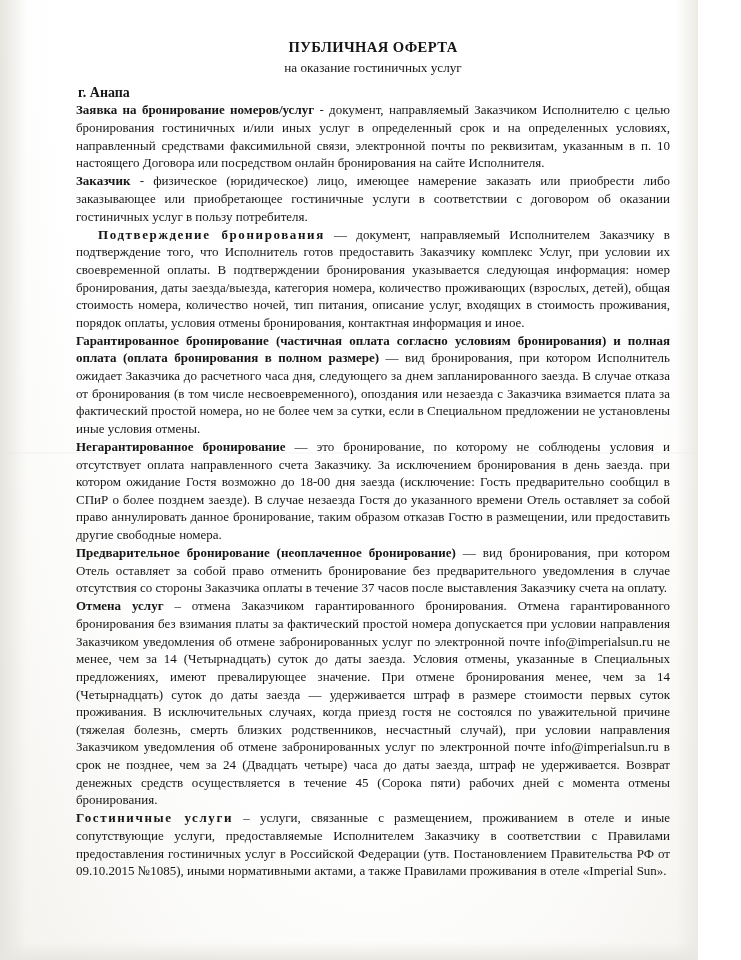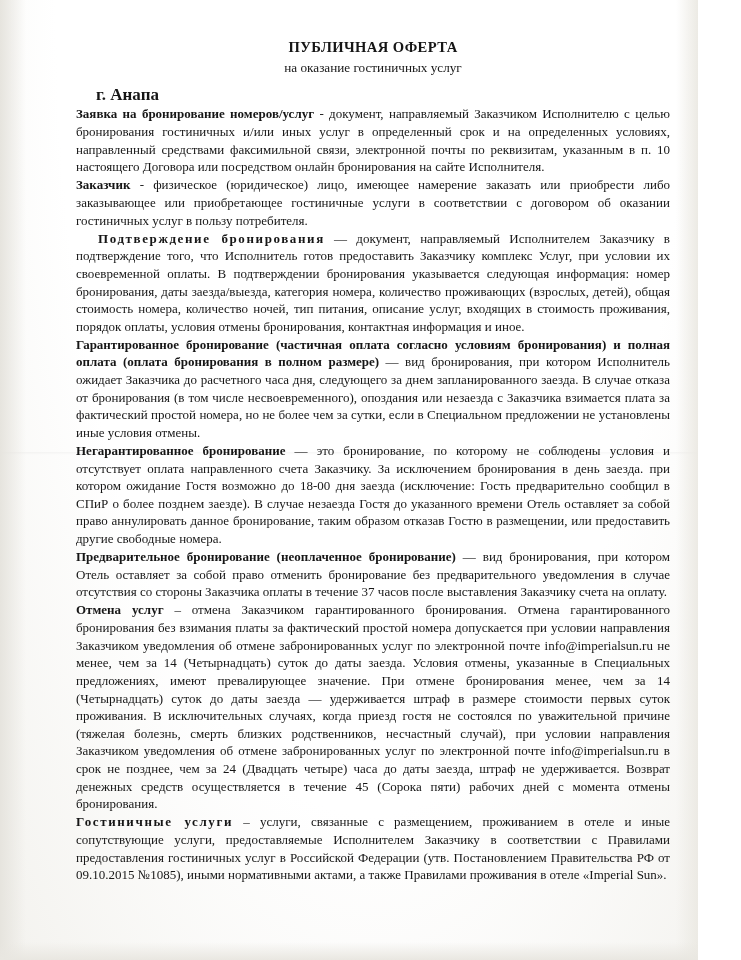--- a/index.html
+++ b/index.html
@@ -40,23 +40,23 @@
   }
   .doc-subtitle {
     text-align: center;
     font-weight: normal;
     font-size: 13.2px;
     margin-top: 2px;
     line-height: 1.3;
   }
   .city {
     font-weight: bold;
-    font-size: 17px;
+    font-size: 14px;
     margin-top: 9px;
-    margin-left: 20px;
+    margin-left: 2px;
   }
   .section-heading {
     text-align: center;
     font-weight: bold;
     font-size: 13.4px;
     margin-top: 5px;
     margin-bottom: 3px;
   }
   p.para {
     margin: 0 0 0.5px 0;

